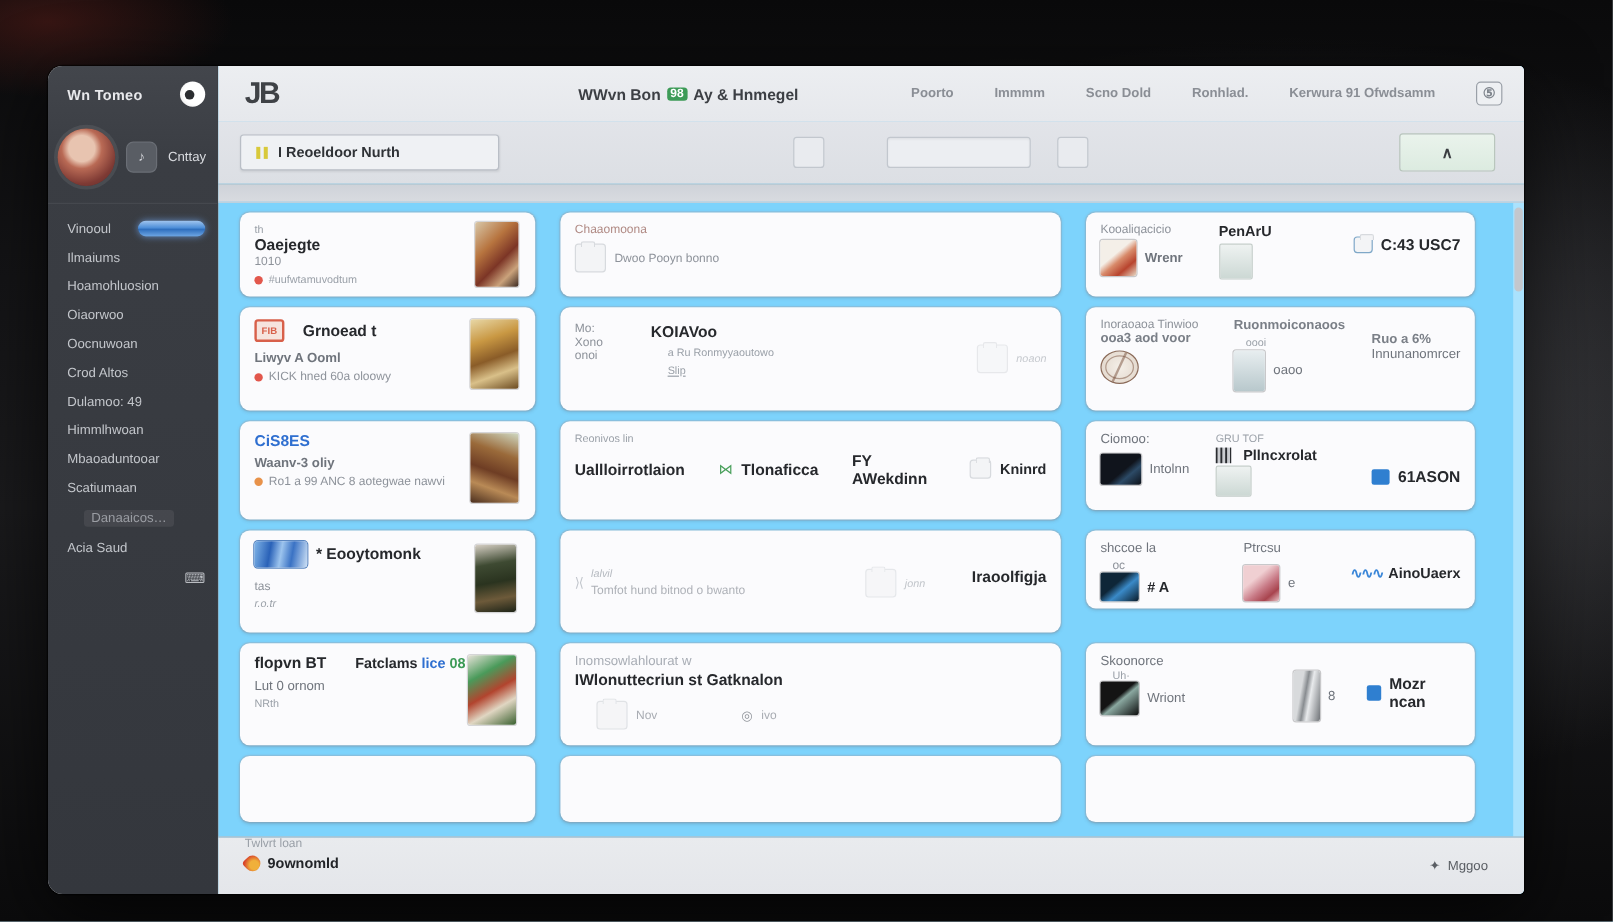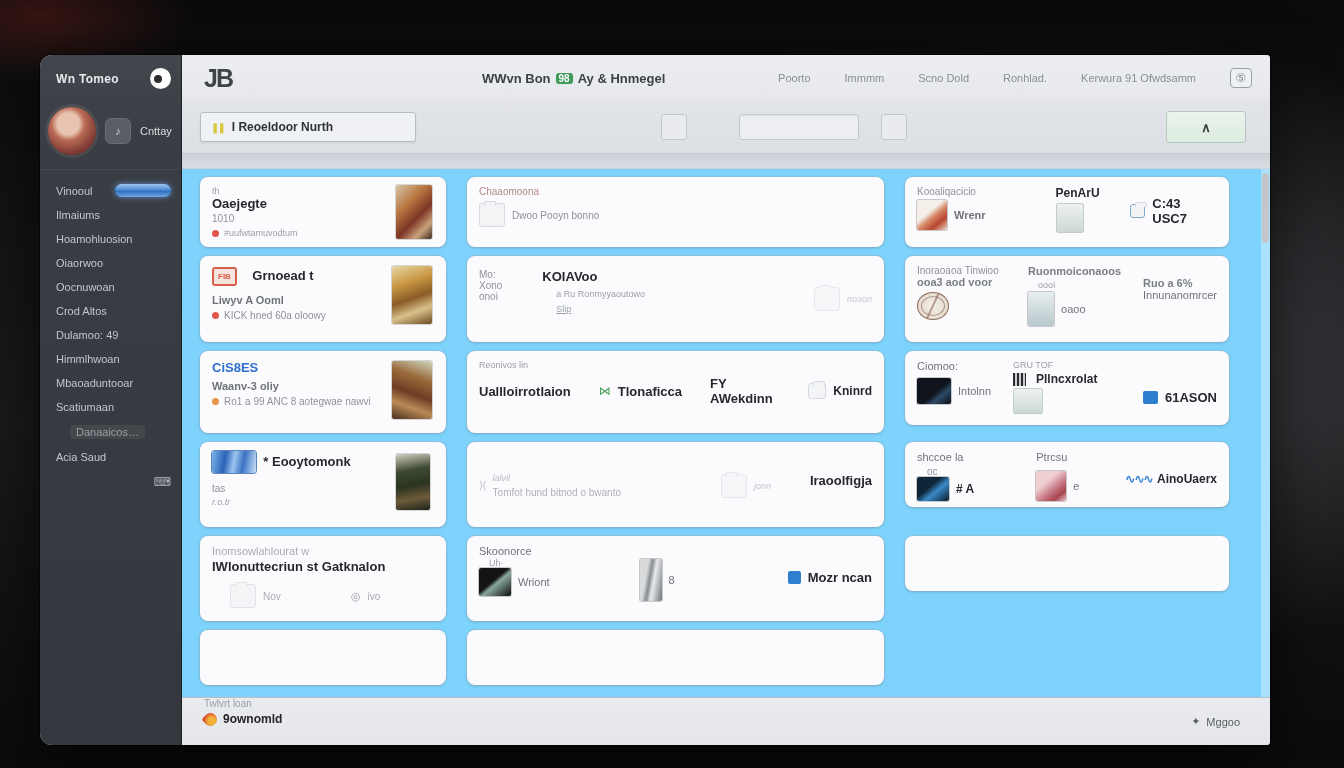--- a/index.html
+++ b/index.html
@@ -40,21 +40,21 @@
   .sb-badge { width:56px; height:13px; border-radius:7px; background:linear-gradient(180deg,#9fc4ee 0%, #4d8ed8 45%, #2f6fbe 55%, #6ea6e4 100%); box-shadow:0 0 6px rgba(110,160,230,.8); font-size:7px; color:#eaf2fc; text-align:center; line-height:13px; }
   .sb-item.dim { color:#9a9da3; padding-left:30px; }
   .sb-item.dim .lbl { background:rgba(255,255,255,.07); border-radius:3px; padding:1px 6px; }
   .sb-kbd { position:absolute; right:10px; top:420px; color:#b9bcc1; font-size:12px; }
   
   .main { flex:1; display:flex; flex-direction:column; background:#7dd3fc; position:relative; }
   .hdr { height:46px; background:linear-gradient(180deg,#eceef1,#e6e8ec); display:flex; align-items:center; padding:0 18px 0 22px; }
   .logo { font-size:25px; font-weight:bold; color:#3f4246; letter-spacing:-2px; margin-right:250px; }
   .hdr-title { display:flex; align-items:center; gap:5px; font-size:13px; font-weight:bold; color:#3c3f44; }
   .chip98 { background:#3d9b57; color:#fff; font-size:10px; border-radius:3px; padding:0 3px; font-weight:bold; }
-  .hdr-menu { margin-left:auto; display:flex; align-items:center; gap:34px; font-size:11px; color:#8a8e95; }
+  .hdr-menu { margin-left:auto; display:flex; align-items:center; gap:34px; font-size:11px; color:#8a8e95;font-weight:bold; }
   .hdr-menu .mi { white-space:nowrap; }
   .hdr-iconbox { width:22px; height:20px; border:1px solid #9aa0a8; border-radius:4px; display:flex; align-items:center; justify-content:center; color:#7f858d; font-size:12px; background:#eef0f3; }
   .toolbar { height:52px; display:flex; align-items:center; padding:0 24px 0 18px; gap:0; background:linear-gradient(180deg,#e2e4e9,#dcdfe4); }
   .search { width:216px; height:30px; background:#eff1f4; border:1px solid #b9bec6; border-radius:3px; display:flex; align-items:center; gap:8px; padding:0 10px; box-shadow:0 1px 2px rgba(0,0,0,.08); }
   .search .y { color:#d8c93a; font-size:10px; letter-spacing:-2px; }
   .search .q { font-size:12px; font-weight:bold; color:#2f3236; white-space:nowrap; }
   .tb-check { width:26px; height:26px; background:#e9ebef; border:1px solid #c2c7ce; border-radius:3px; margin-left:245px; }
   .tb-input { width:120px; height:26px; background:#eceef2; border:1px solid #c2c7ce; border-radius:3px; margin-left:52px; box-shadow:inset 0 1px 2px rgba(0,0,0,.06); }
   .tb-check2 { width:26px; height:26px; background:#e9ebef; border:1px solid #c2c7ce; border-radius:3px; margin-left:22px; }
   .tb-btn { width:80px; height:32px; margin-left:auto; background:linear-gradient(180deg,#eaf3ec,#dcebe0); border:1px solid #b9c6bd; border-radius:3px; display:flex; align-items:center; justify-content:center; color:#3a3d41; font-size:13px; font-weight:bold; }
@@ -235,21 +235,21 @@
         </div>
         <div class="card" style="height:70px">
           <div style="display:flex; gap:30px; align-items:flex-start;">
             <div>
               <div class="t-s">Kooaliqacicio</div>
               <div class="row" style="margin-top:3px">
                   <span class="minithumb" style="width:30px;height:30px;background:linear-gradient(140deg,#f4efe8 0 40%,#d88a6a 55%,#b8442e 75%,#e8dcc8 100%)"></span>
                   <span class="t-m" style="font-weight:bold">Wrenr</span>
                 </div>
             </div>
-            <div style="margin-left:40px">
+            <div style="">
               <div class="t-b2">PenArU</div>
               <span class="lightsq" style="display:inline-block; margin-top:3px"></span>
             </div>
             <div class="row" style="margin-left:auto; margin-top:10px">
                 <span class="ghostbox" style="width:16px;height:14px;border-color:#7fa8c8"></span>
                 <span class="t-b">C:43 USC7</span>
               </div>
           </div>
         </div>
 
@@ -392,20 +392,29 @@
                 </div>
             </div>
             <div style="margin-left:auto; padding-top:18px">
               <span class="scribble">∿∿∿</span>
               <span class="t-b2" style="color:#4a5precision0">AinoUaerx</span>
             </div>
           </div>
         </div>
 
         <div class="card" style="height:85px">
+          <div class="row" style="gap:24px">
+            <span class="t-b">ﬂopvn BT</span>
+            <span class="t-b2"><span>Fatclams </span><span style="color:#2f6fd0">lice</span><span style="color:#3d9b57"> 08</span></span>
+          </div>
+          <div class="t-m" style="margin-top:6px">Lut 0 ornom</div>
+          <div class="t-xs" style="margin-top:3px">NRth</div>
+          <span class="thumb th-art5"></span>
+        </div>
+        <div class="card" style="height:85px">
           <div class="t-m" style="color:#a8adb5">Inomsowlahlourat w</div>
           <div class="t-b" style="margin-top:2px">IWlonuttecriun st Gatknalon</div>
           <div style="display:flex; gap:70px; margin:10px 0 0 18px; opacity:.75">
             <span class="row">
                 <span class="ghostbox"></span>
                 <span class="t-s">Nov</span>
               </span>
             <span class="row">
                 <span class="t-m">◎</span>
                 <span class="t-s">ivo</span>

